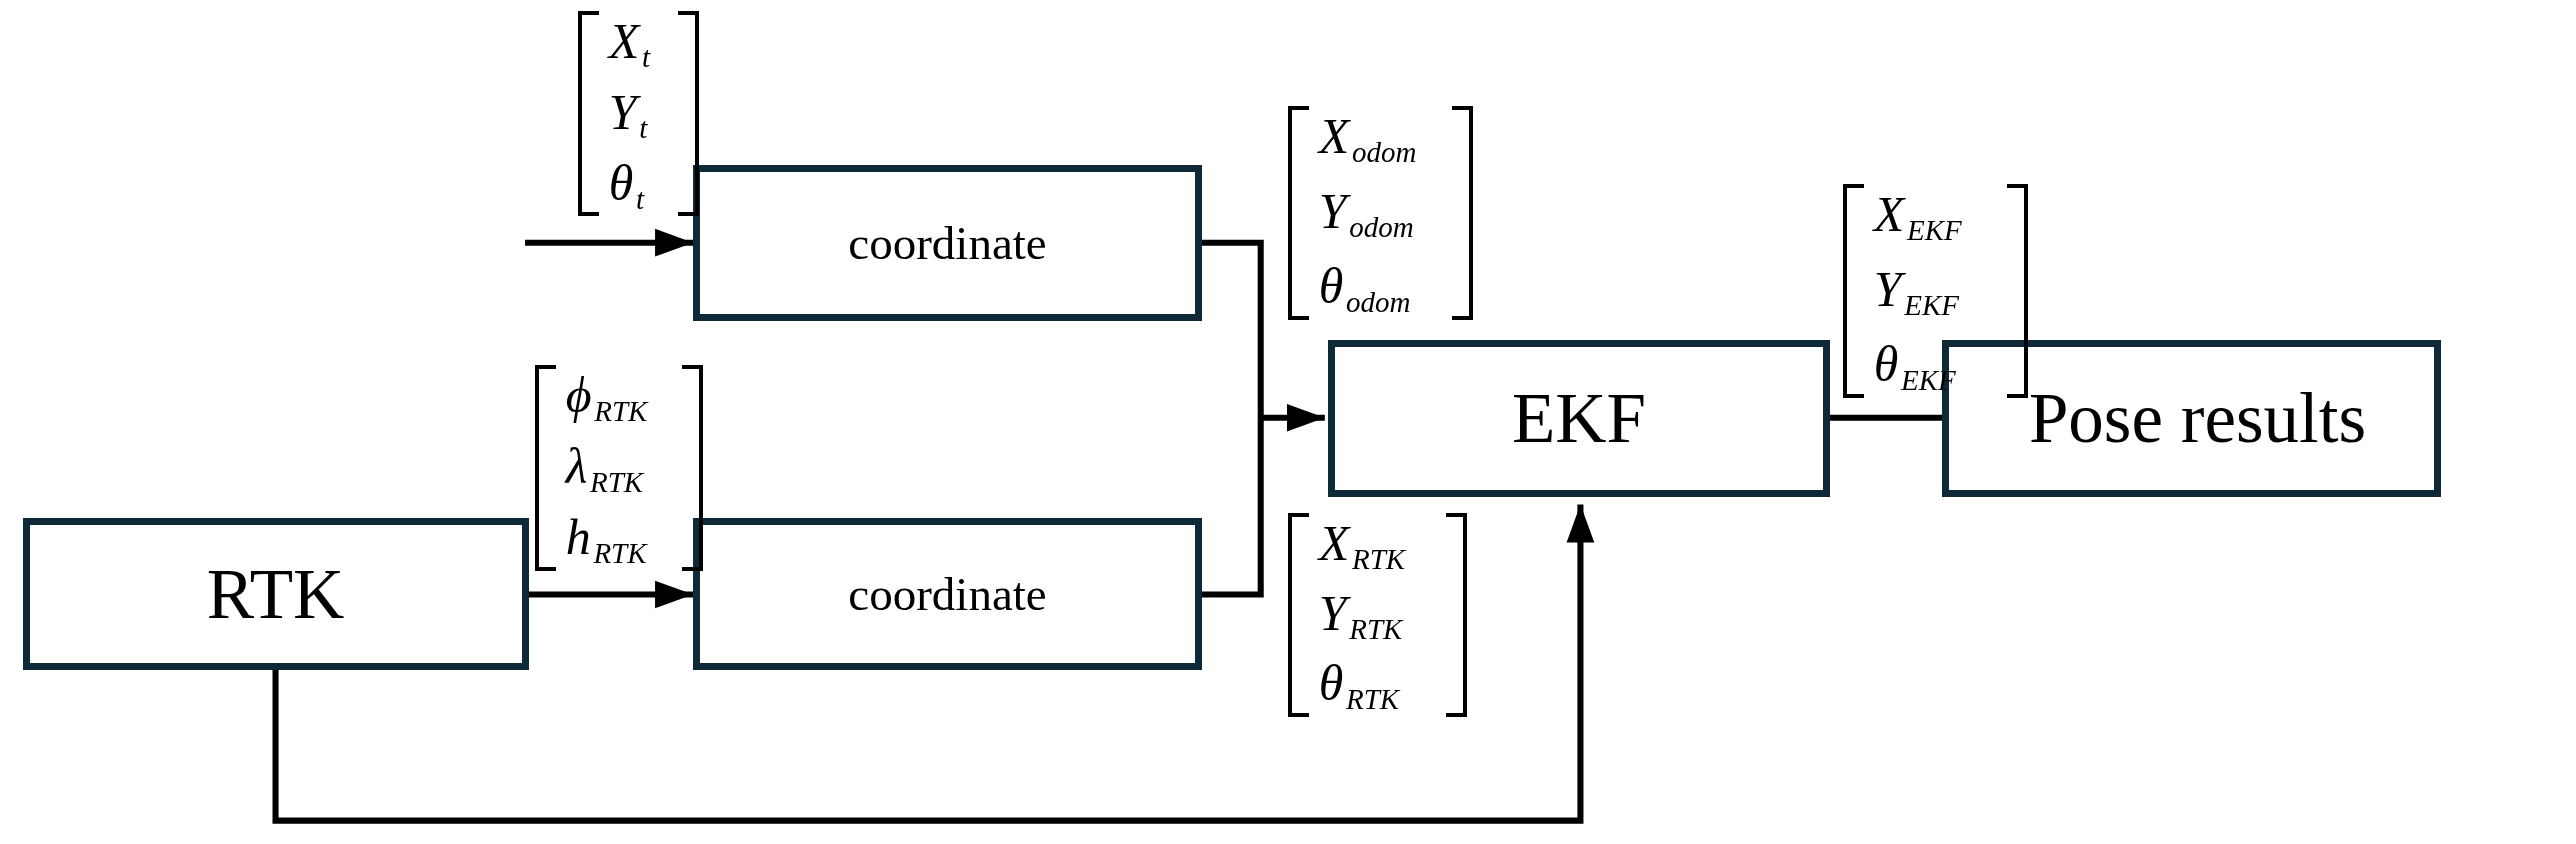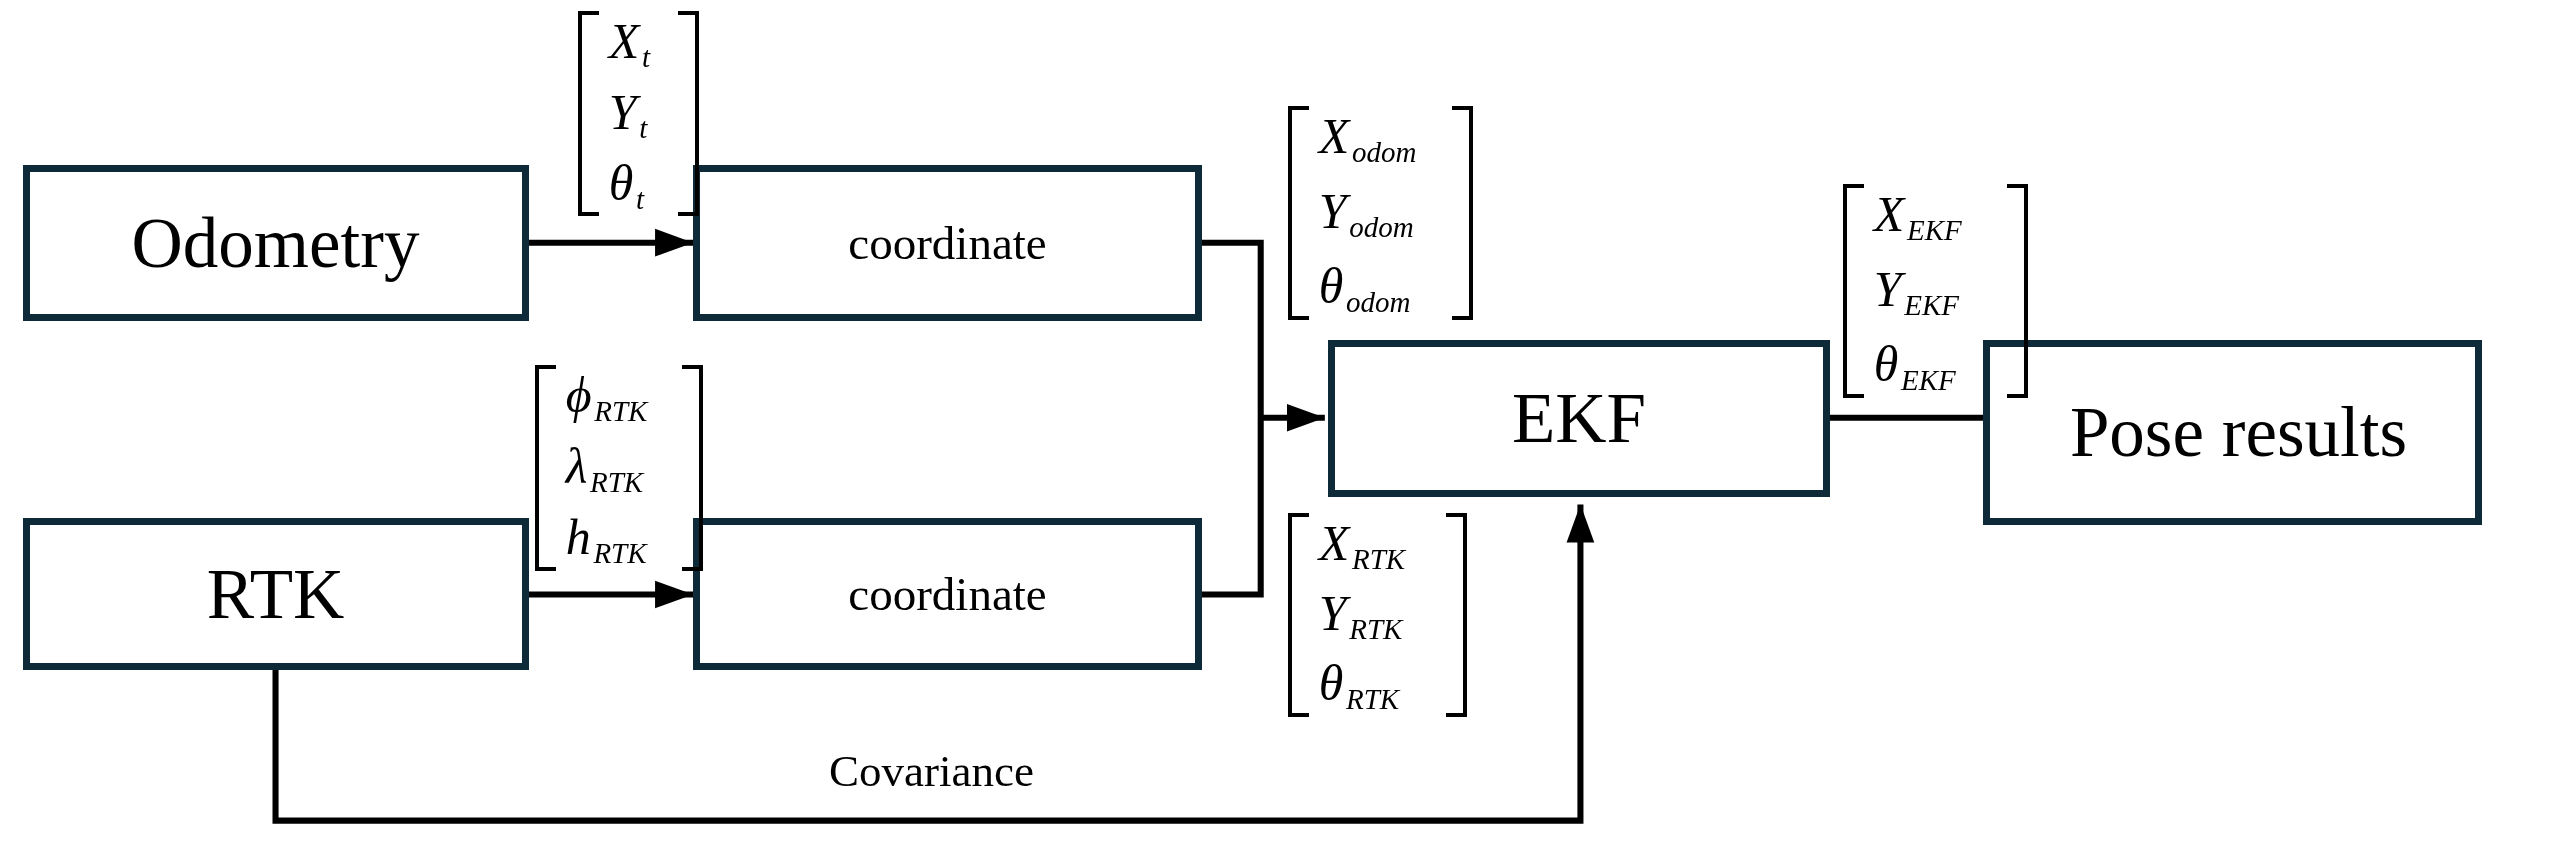--- a/index.html
+++ b/index.html
@@ -34,23 +34,20 @@
       </marker>
     </defs>
     <path d="M606,280 H800" stroke="#000" stroke-width="7" fill="none" marker-end="url(#ah)"></path>
     <path d="M606,686 H800" stroke="#000" stroke-width="7" fill="none" marker-end="url(#ah)"></path>
     <path d="M1384,280 H1455 V686 H1384" stroke="#000" stroke-width="7" fill="none"></path>
     <path d="M1455,482 H1529" stroke="#000" stroke-width="7" fill="none" marker-end="url(#ah)"></path>
     <path d="M2108,482 H2372" stroke="#000" stroke-width="7" fill="none" marker-end="url(#ah)"></path>
     <path d="M318,770 V947 H1824 V582" stroke="#000" stroke-width="7" fill="none" marker-end="url(#ah)"></path>
   </svg>
 
-  <div class="box" style="left:22.5px;top:165px;width:506px;height:156px;">
-    <span class="lbl">Odometry</span>
-  </div>
 
   <div class="box" style="left:693px;top:165px;width:509px;height:156px;">
     <span class="lbl2">
       <span>coordinate</span><br>
     </span>
   </div>
 
   <div class="box" style="left:22.5px;top:518px;width:506px;height:152px;">
     <span class="lbl">RTK</span>
   </div>
@@ -58,21 +55,21 @@
   <div class="box" style="left:693px;top:518px;width:509px;height:152px;">
     <span class="lbl2">
       <span>coordinate</span><br>
     </span>
   </div>
 
   <div class="box" style="left:1328px;top:340px;width:502px;height:157px;">
     <span class="lbl">EKF</span>
   </div>
 
-  <div class="box" style="left:1983px;top:340px;width:499px;height:185px;padding-left:12px;">
+  <div class="box" style="left:1942px;top:340px;width:499px;height:157px;padding-left:12px;">
     <span class="lbl">Pose results</span>
   </div>
 
   <div class="vec" style="left:578px;top:11.3px;width:121px;height:205px;">
     <div class="br brl"></div>
     <div class="rows">
       <div class="vrow">
           <span class="sym">X</span>
           <span class="ssub">t</span>
         </div>
@@ -157,16 +154,15 @@
           <span class="ssub">EKF</span>
         </div>
       <div class="vrow">
           <span class="sym">θ</span>
           <span class="ssub">EKF</span>
         </div>
     </div>
     <div class="br brr"></div>
   </div>
 
-  <div class="cov">Covariance</div>
 
 </div>
 
 
 </body></html>

